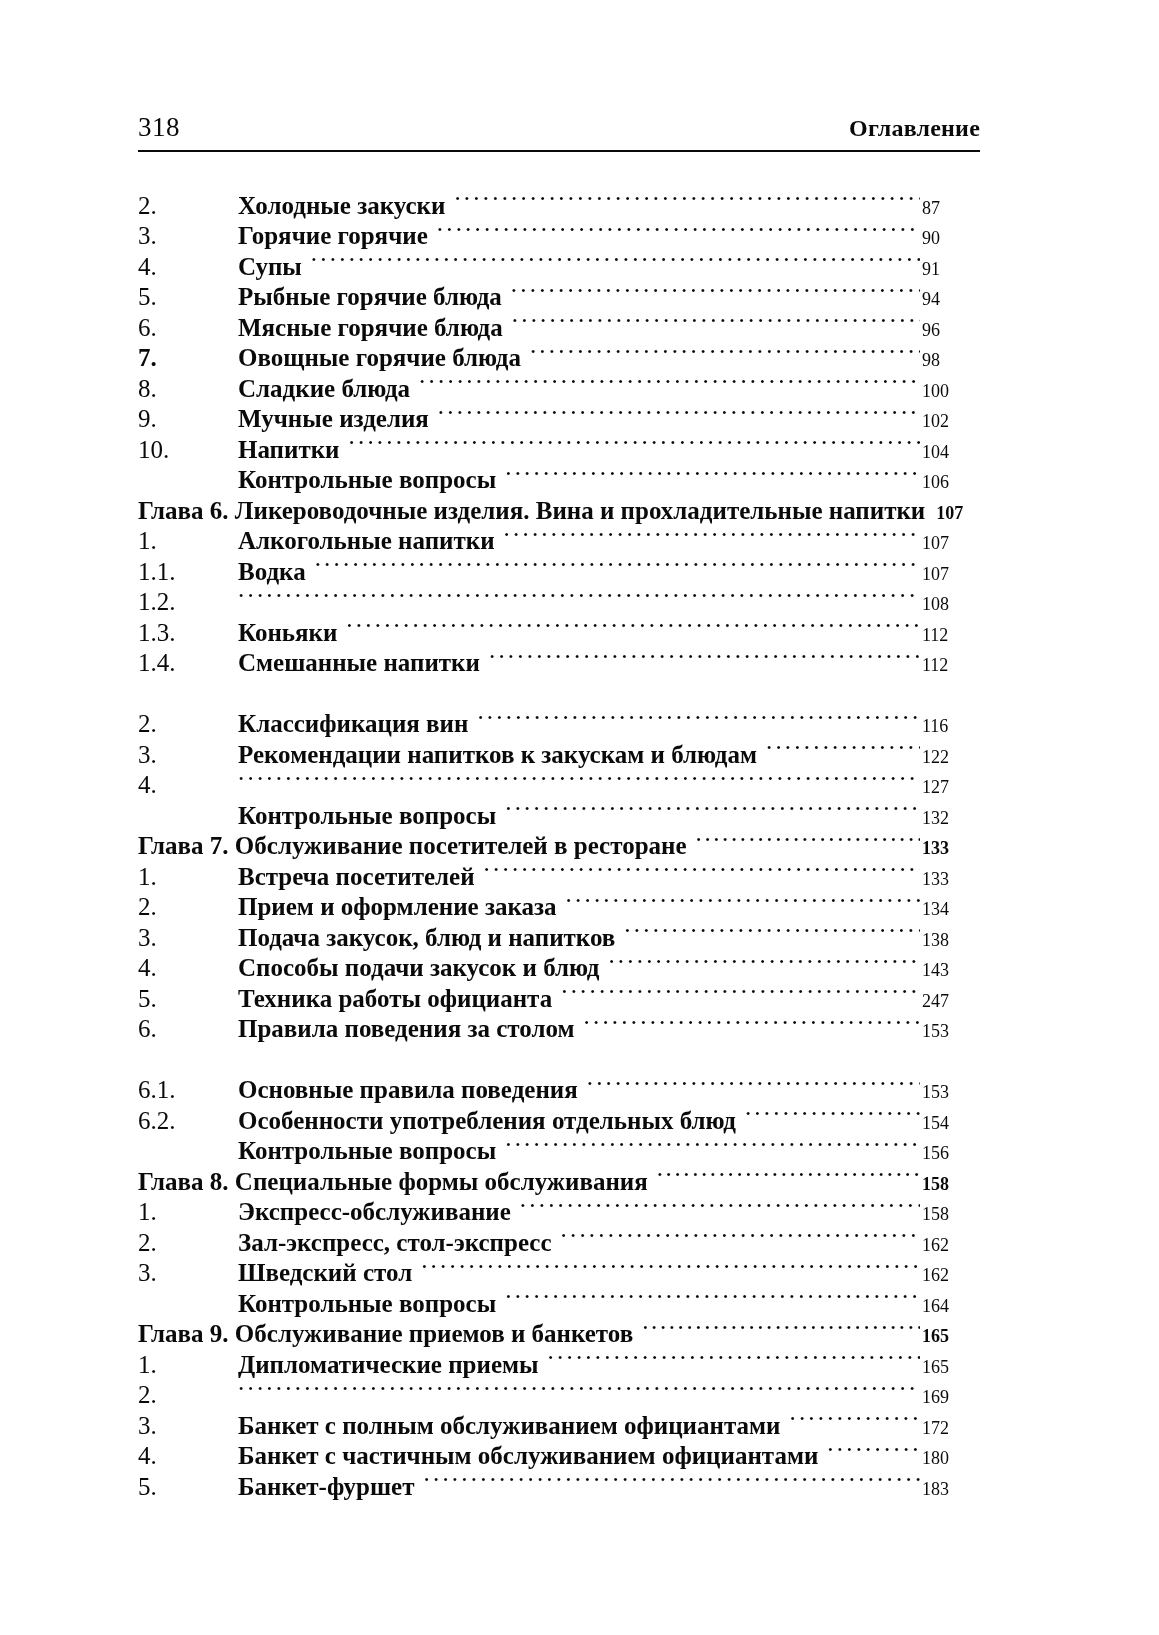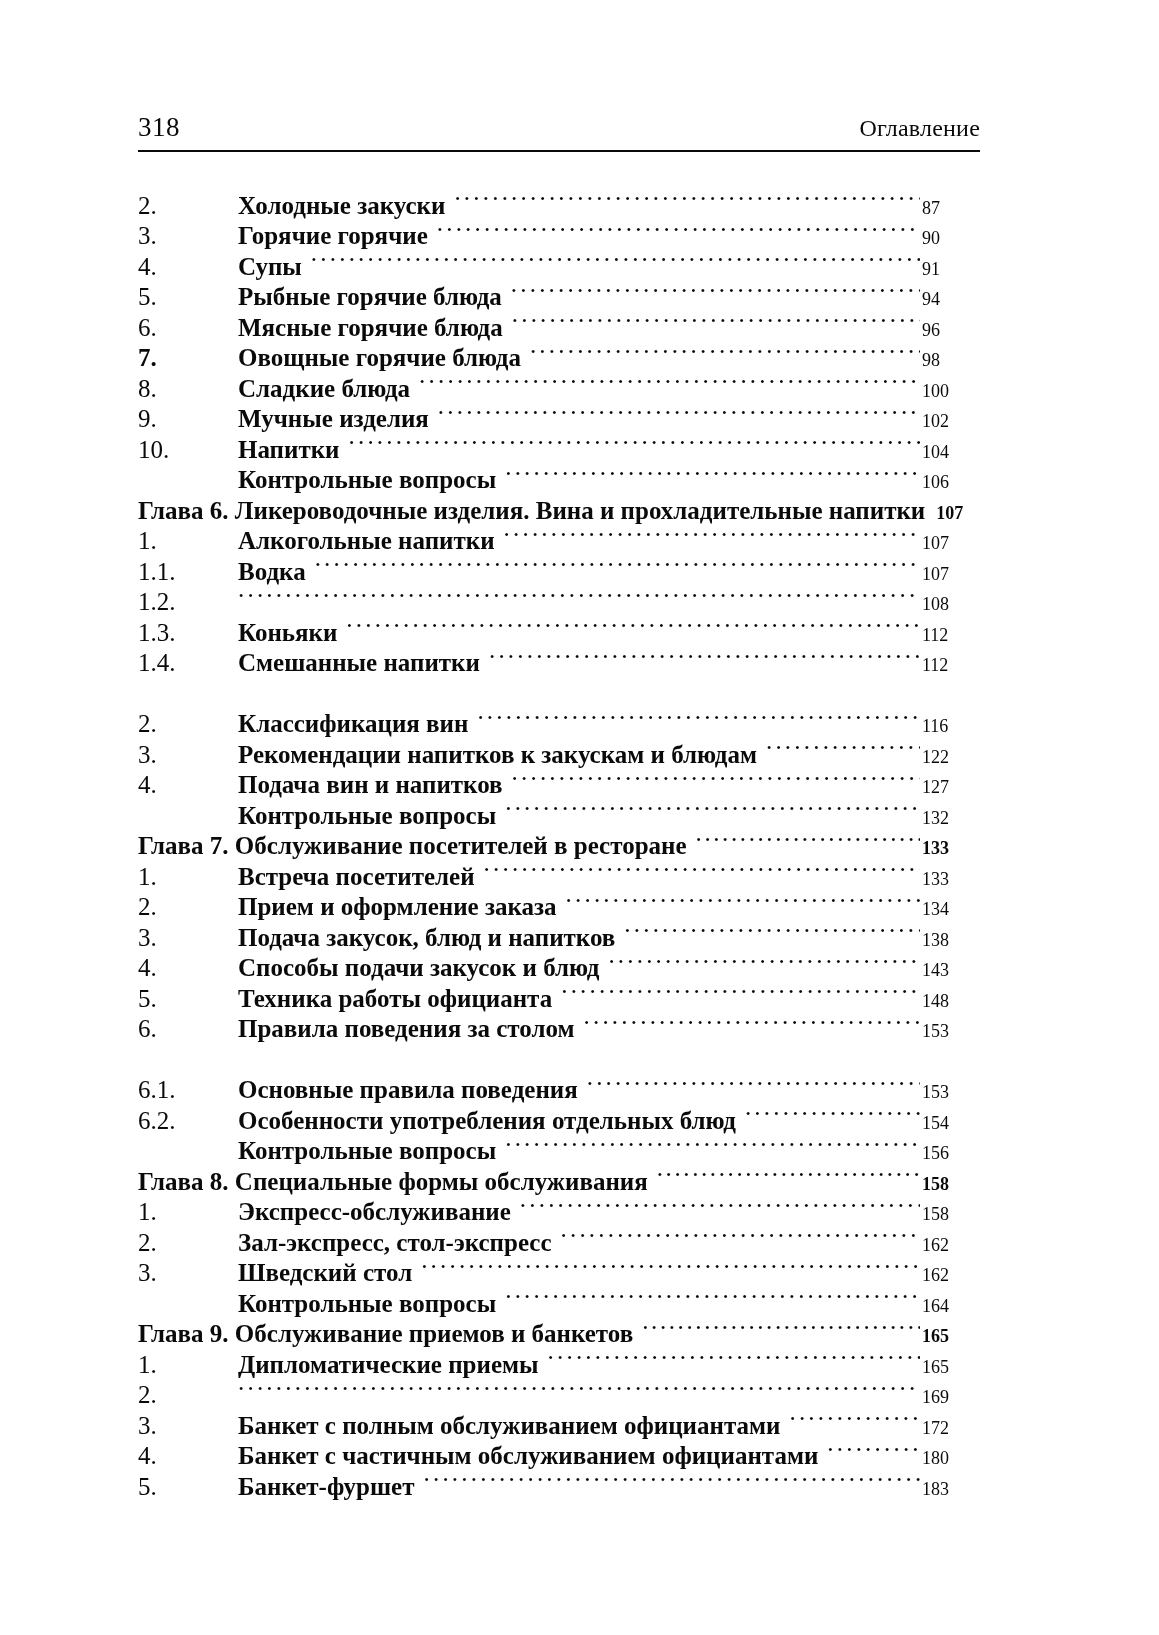--- a/index.html
+++ b/index.html
@@ -35,21 +35,21 @@
     justify-content: space-between;
     height: 34px;
   }
   .folio {
     font-size: 27px;
     font-weight: 400;
     letter-spacing: 0.5px;
   }
   .head-title {
     font-size: 24px;
-    font-weight: 400;
+    font-weight: 700;
     letter-spacing: 0.2px;
   }
   .head-rule {
     position: absolute;
     left: 138px;
     top: 150px;
     width: 842px;
     height: 2px;
     background: #0a0a0a;
   }
@@ -235,21 +235,20 @@
         <span class="pageno">116</span>
       </div>
       <div class="row">
         <span class="num">3.</span>
         <span class="label">Рекомендации напитков к закускам и блюдам</span>
         <span class="leader"></span>
         <span class="pageno">122</span>
       </div>
       <div class="row">
         <span class="num">4.</span>
-        <span class="label">Подача вин и напитков</span>
         <span class="leader"></span>
         <span class="pageno">127</span>
       </div>
       <div class="row">
         <span class="num"></span>
         <span class="label">Контрольные вопросы</span>
         <span class="leader"></span>
         <span class="pageno">132</span>
       </div>
       <div class="row chapter">
@@ -278,21 +277,21 @@
       <div class="row">
         <span class="num">4.</span>
         <span class="label">Способы подачи закусок и блюд</span>
         <span class="leader"></span>
         <span class="pageno">143</span>
       </div>
       <div class="row">
         <span class="num">5.</span>
         <span class="label">Техника работы официанта</span>
         <span class="leader"></span>
-        <span class="pageno">148</span>
+        <span class="pageno">247</span>
       </div>
       <div class="row">
         <span class="num">6.</span>
         <span class="label">Правила поведения за столом</span>
         <span class="leader"></span>
         <span class="pageno">153</span>
       </div>
       <div class="row spacer"></div>
       <div class="row">
         <span class="num">6.1.</span>

